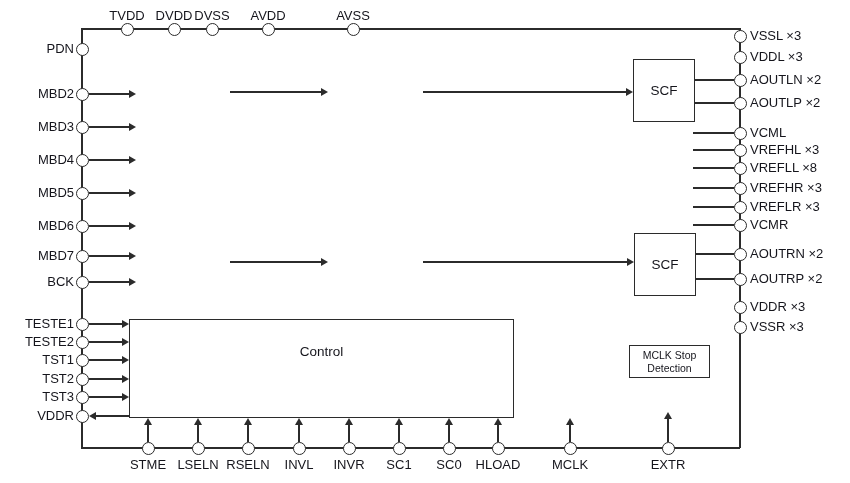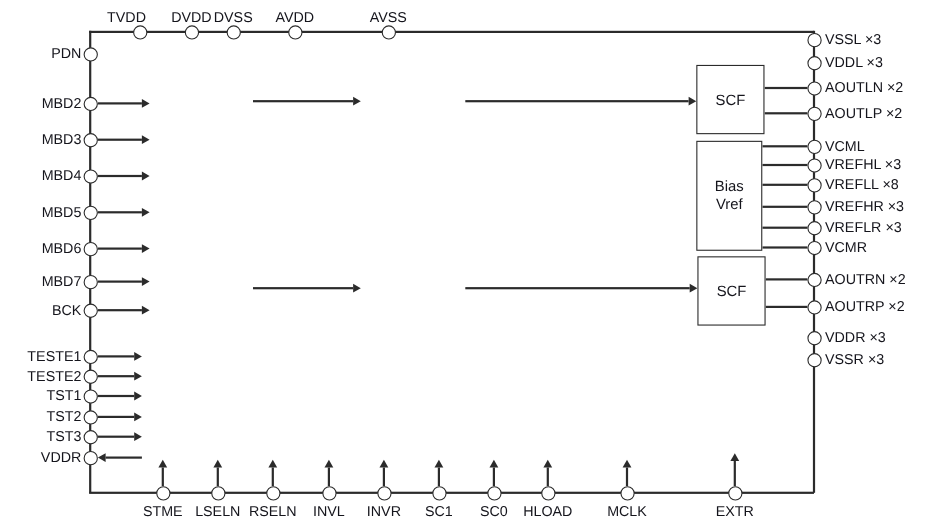--- a/index.html
+++ b/index.html
@@ -36,26 +36,27 @@
 
   <div class="hl" style="left:230px;top:91.2px;width:91px"></div>
   <div class="ar r" style="left:321px;top:88px"></div>
   <div class="hl" style="left:230px;top:261.2px;width:91px"></div>
   <div class="ar r" style="left:321px;top:258px"></div>
   <div class="hl" style="left:423px;top:91.2px;width:203px"></div>
   <div class="ar r" style="left:626px;top:88px"></div>
   <div class="hl" style="left:423px;top:261.2px;width:204px"></div>
   <div class="ar r" style="left:627px;top:258px"></div>
 
+  <div class="blk" style="left:129px;top:319px;width:385px;height:99px;padding-bottom:34px">Control</div>
   <div class="blk" style="left:633px;top:59px;width:62px;height:63px">SCF</div>
-  <div class="blk" style="left:633px;top:128px;width:60px;height:100px">Bias
-Vref</div>
   <div class="blk" style="left:634px;top:233px;width:62px;height:63px">SCF</div>
-
-  <div class="lb ctr" style="left:80px;top:8px;width:70px">TVDD</div>
+  <div class="blk small" style="left:629px;top:345px;width:81px;height:33px">MCLK Stop
+Detection</div>
+
+  <div class="lb ctr" style="left:92px;top:8px;width:70px">TVDD</div>
   <div class="c" style="left:120.5px;top:22.5px"></div>
   <div class="lb ctr" style="left:139px;top:8px;width:70px">DVDD</div>
   <div class="c" style="left:167.5px;top:22.5px"></div>
   <div class="lb ctr" style="left:177px;top:8px;width:70px">DVSS</div>
   <div class="c" style="left:205.5px;top:22.5px"></div>
   <div class="lb ctr" style="left:233px;top:8px;width:70px">AVDD</div>
   <div class="c" style="left:261.5px;top:22.5px"></div>
   <div class="lb ctr" style="left:318px;top:8px;width:70px">AVSS</div>
   <div class="c" style="left:346.5px;top:22.5px"></div>
 

